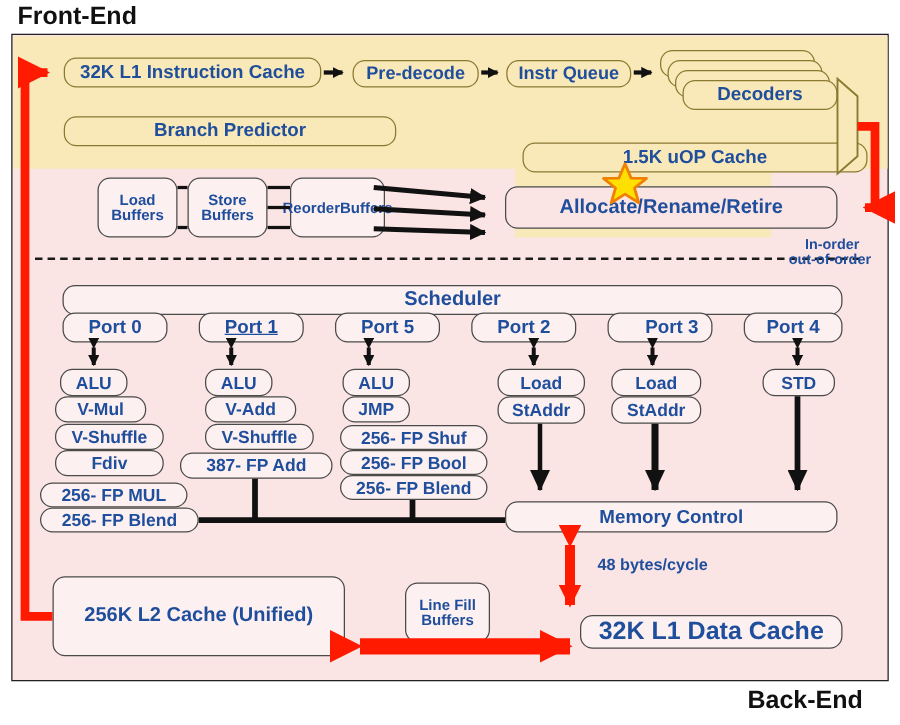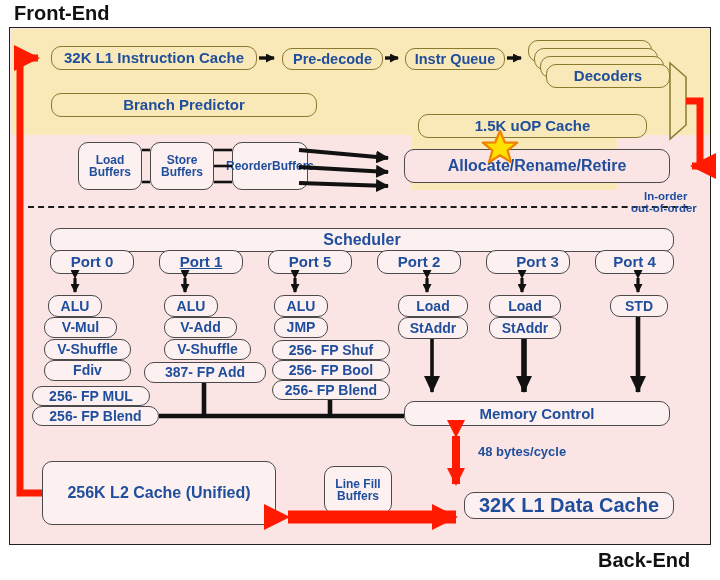--- a/index.html
+++ b/index.html
@@ -64,21 +64,21 @@
 
   <div class="abs box box-y" style="left:405px;top:48px;width:100px;height:22px;font-size:14.5px;">Instr Queue</div>
 
   <div class="abs box box-y" style="left:528px;top:40px;width:124px;height:22px;"></div>
   <div class="abs box box-y" style="left:534px;top:48px;width:124px;height:22px;"></div>
   <div class="abs box box-y" style="left:540px;top:56px;width:124px;height:22px;"></div>
   <div class="abs box box-y z2" style="left:546px;top:64px;width:124px;height:24px;font-size:15px;">Decoders</div>
 
   <div class="abs box box-y" style="left:51px;top:93px;width:266px;height:24px;font-size:15px;">Branch Predictor</div>
 
-  <div class="abs box box-y" style="left:418px;top:114px;width:229px;height:24px;font-size:15px;">1.5K uOP Cache</div>
+  <div class="abs box box-y" style="left:418px;top:114px;width:276px;height:24px;font-size:15px;">1.5K uOP Cache</div>
 
   <div class="abs box box-w" style="left:78px;top:142px;width:64px;height:48px;flex-direction:column;font-size:12px;">
     <span>Load</span>
     <span>Buffers</span>
   </div>
   <div class="abs box box-w" style="left:150px;top:142px;width:64px;height:48px;flex-direction:column;font-size:12px;">
     <span>Store</span>
     <span>Buffers</span>
   </div>
   <div class="abs box box-w" style="left:232px;top:142px;width:76px;height:48px;flex-direction:row;font-size:12px;">

